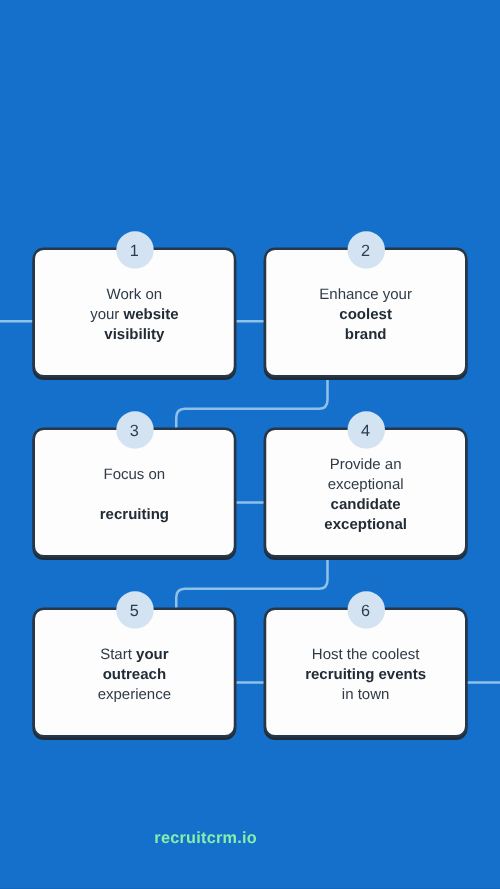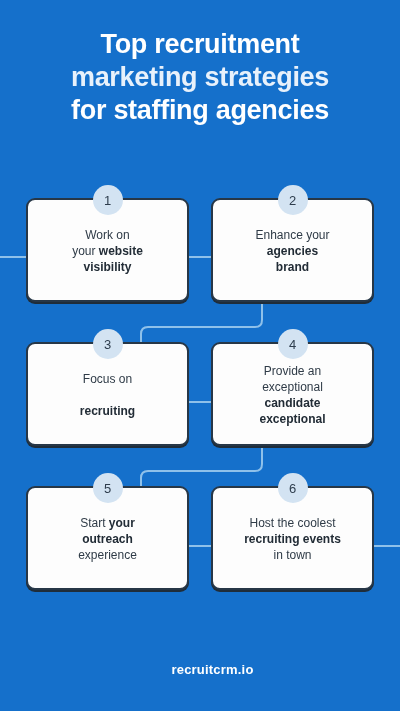--- a/index.html
+++ b/index.html
@@ -110,38 +110,32 @@
   
   .card .badge { top: -15px; }
 
   
   .footer {
     position: absolute;
     bottom: 34px;
     left: 0;
     width: 329px;
     text-align: center;
-    color: #ffffff;
+    color: #86efac;
     font-size: 13px;
     font-weight: bold;
     letter-spacing: 0.2px;
     z-index: 3;
-    margin-left: 48px;
   }
 </style>
 </head>
 <body>
 
 <div class="canvas">
 
-  <div class="title">
-    <span class="tline">Top recruitment</span>
-    <span class="tline soft">marketing strategies</span>
-    <span class="tline">for staffing agencies</span>
-  </div>
 
   <svg class="connectors" viewBox="0 0 400 711" width="400" height="711" fill="none">
 
     <path d="M0 257 H 28" stroke="#8fc1ea" stroke-width="2"></path>
 
     <path d="M189 257 H 212" stroke="#8fc1ea" stroke-width="2"></path>
 
     <path d="M262 303 V 320 Q 262 327 255 327 H 148 Q 141 327 141 334 V 347" stroke="#8fc1ea" stroke-width="2"></path>
 
     <path d="M189 402 H 212" stroke="#8fc1ea" stroke-width="2"></path>
@@ -161,21 +155,21 @@
         <div class="card-text">
           <span>Work on</span><br>
           <span>your </span><b>website</b><br>
           <b>visibility</b>
         </div>
       </div>
       <div class="card">
         <div class="badge">2</div>
         <div class="card-text">
           <span>Enhance your</span><br>
-          <b>agencies</b><br>
+          <b>coolest</b><br>
           <b>brand</b>
         </div>
       </div>
     </div>
 
     <div class="row">
       <div class="card">
         <div class="badge">3</div>
         <div class="card-text">
           <span>Focus on</span><br>

